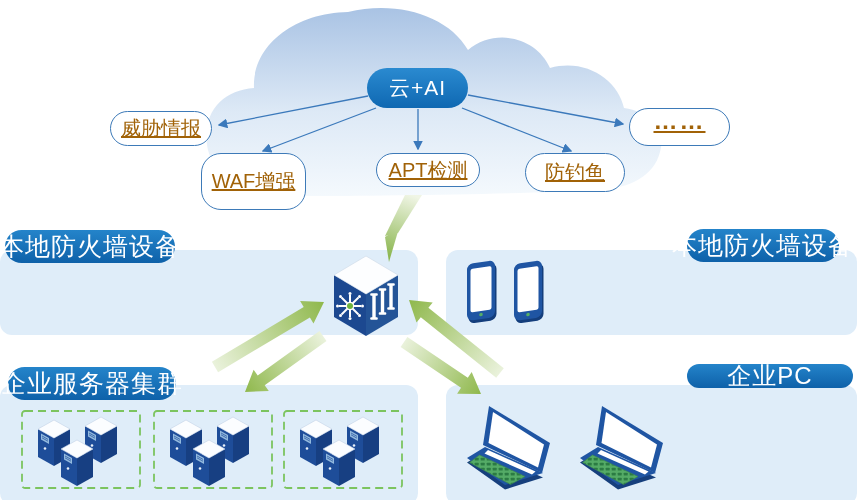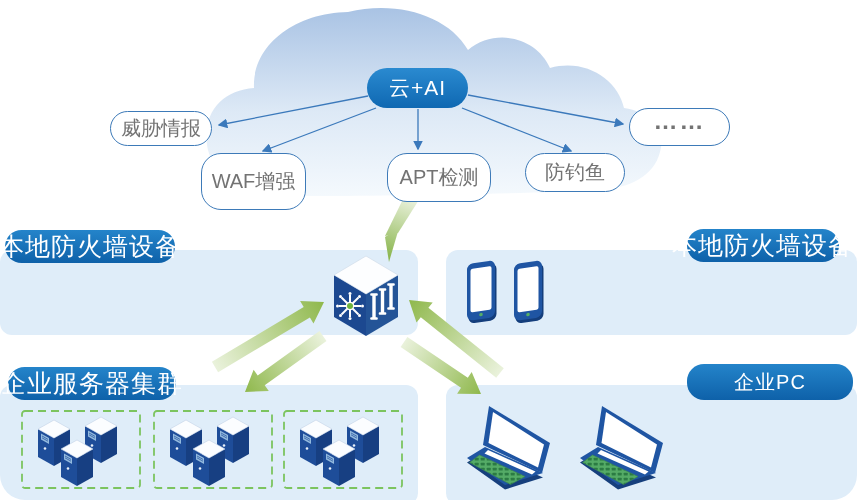--- a/index.html
+++ b/index.html
@@ -1,32 +1,31 @@
 <!DOCTYPE html>
 <html><head>
 <meta charset="utf-8">
 <style>
   html,body{margin:0;padding:0;background:#fff;}
   .canvas{
     position:relative;width:857px;height:500px;overflow:hidden;background:#fff;
     font-family:"Liberation Sans","DejaVu Sans",sans-serif;
-    border-radius:25px;
   }
   .panel{position:absolute;background:#dfedf9;border-radius:12px;z-index:1;}
   svg.gfx{position:absolute;left:0;top:0;z-index:2;}
   .pill{
     position:absolute;display:flex;align-items:center;justify-content:center;
     box-sizing:border-box;border-radius:20px;z-index:3;white-space:nowrap;
   }
   .pill.solid{
     background:linear-gradient(180deg,#2a8ad0,#0f68b2);color:#fff;
     font-size:21px;letter-spacing:1px;
   }
   .pill.outline{
-    background:#fff;border:1.6px solid #3d7ab8;color:#737373;font-size:20px;
+    background:#fff;border:1.6px solid #3d7ab8;color:#a16207;font-size:20px;text-decoration:underline;
   }
   .pill.dots{font-size:24px;font-weight:bold;padding-bottom:12px;letter-spacing:2px;}
   .zone-pill{
     position:absolute;display:flex;align-items:center;justify-content:center;
     box-sizing:border-box;color:#fff;font-size:25px;letter-spacing:1px;
     border-radius:17px;background:linear-gradient(180deg,#2484ca,#0e61a9);z-index:3;
     white-space:nowrap;
   }
 </style>
 </head>
@@ -179,22 +178,22 @@
     <use href="#srvGroup" x="284" y="411"></use>
 
     <use href="#lapSym" transform="translate(462,402)"></use>
     <use href="#lapSym" transform="translate(575,402)"></use>
   </svg>
 
   <div class="pill solid" style="left:367px;top:68px;width:101px;height:40px;">云+AI</div>
 
   <div class="pill outline" style="left:110px;top:111px;width:102px;height:35px;border-radius:18px;">威胁情报</div>
   <div class="pill outline" style="left:201px;top:153px;width:105px;height:57px;">WAF增强</div>
-  <div class="pill outline" style="left:387px;top:153px;width:104px;height:49px;text-align:center;">APT检测</div>
+  <div class="pill outline" style="left:376px;top:153px;width:104px;height:34px;text-align:center;">APT检测</div>
   <div class="pill outline" style="left:525px;top:153px;width:100px;height:39px;">防钓鱼</div>
   <div class="pill outline dots" style="left:629px;top:108px;width:101px;height:38px;border-radius:19px;">……</div>
 
   <div class="zone-pill" style="left:5px;top:230px;width:170px;height:33px;">本地防火墙设备</div>
   <div class="zone-pill" style="left:687px;top:229px;width:152px;height:33px;">本地防火墙设备</div>
   <div class="zone-pill" style="left:8px;top:367px;width:168px;height:33px;">企业服务器集群</div>
-  <div class="zone-pill" style="left:687px;top:364px;width:166px;height:36px;font-size:20px;">企业PC</div>
+  <div class="zone-pill" style="left:687px;top:364px;width:166px;height:24px;font-size:24px;">企业PC</div>
 
 </div>
 
 </body></html>

